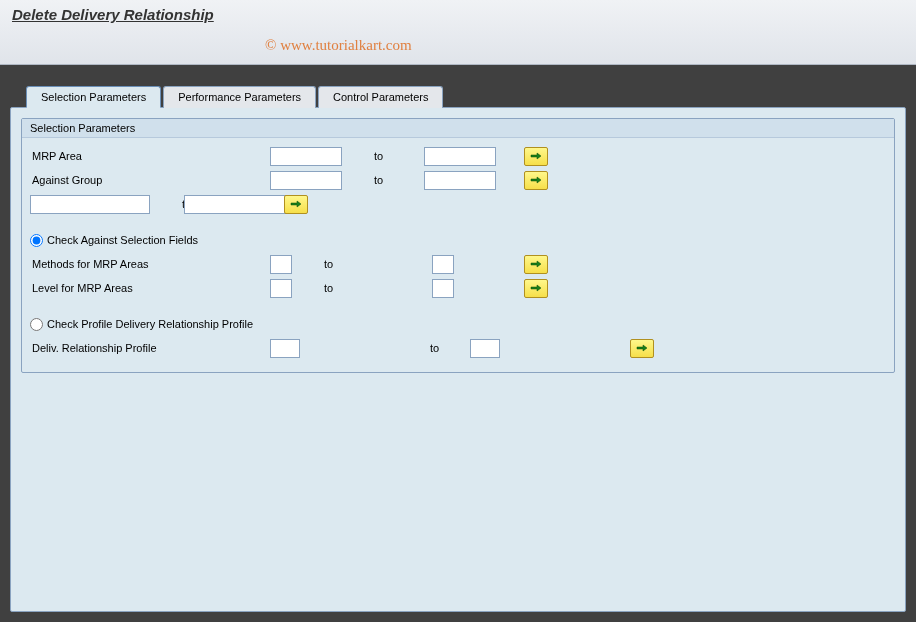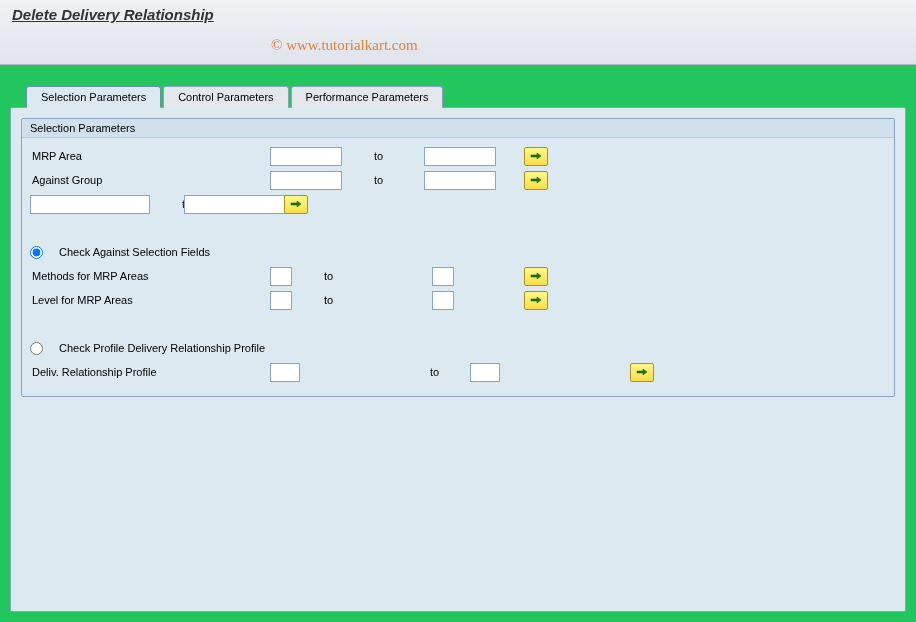--- a/index.html
+++ b/index.html
@@ -21,27 +21,27 @@
     .header-title {
       font-size: 15px;
       font-weight: bold;
       font-style: italic;
       color: #333;
       text-decoration: underline;
     }
     .watermark {
       position: absolute;
       top: 37px;
-      left: 271px;
+      left: 265px;
       font-size: 15px;
       color: #e08040;
       font-family: "Times New Roman", serif;
     }
     .content {
-      background: #22c55e;
+      background: #404040;
       height: 558px;
       padding: 20px 10px 10px 10px;
     }
     .tabstrip {
       position: relative;
     }
     .tabs {
       display: flex;
       gap: 2px;
       margin-left: 16px;
@@ -128,22 +128,22 @@
       align-items: center;
       justify-content: center;
       cursor: pointer;
       margin-left: 28px;
     }
     .multibtn svg { display: block; }
     .radio-row {
       display: flex;
       align-items: center;
       height: 24px;
-      margin-top: 24px;
-      gap: 16px;
+      margin-top: 12px;
+      gap: 4px;
       padding-left: 0px;
     }
     .radio {
       width: 13px; height: 13px;
     }
     .radio-label {
       font-size: 11px;
     }
   </style>
 </head>
@@ -154,24 +154,24 @@
   <div class="watermark">© www.tutorialkart.com</div>
 </div>
 
 <div class="content">
   <div class="tabstrip">
     <div class="tabs">
       <div class="tab active">
         <span>Selection Parameters</span>
       </div>
       <div class="tab">
+        <span>Performance Parameters</span>
+      </div>
+      <div class="tab">
         <span>Control Parameters</span>
-      </div>
-      <div class="tab">
-        <span>Performance Parameters</span>
       </div>
     </div>
 
     <div class="tabpage">
       <div class="groupbox">
         <div class="groupbox-title">Selection Parameters</div>
         <div class="groupbox-body">
 
           <div class="row">
             <div class="label">MRP Area</div>

